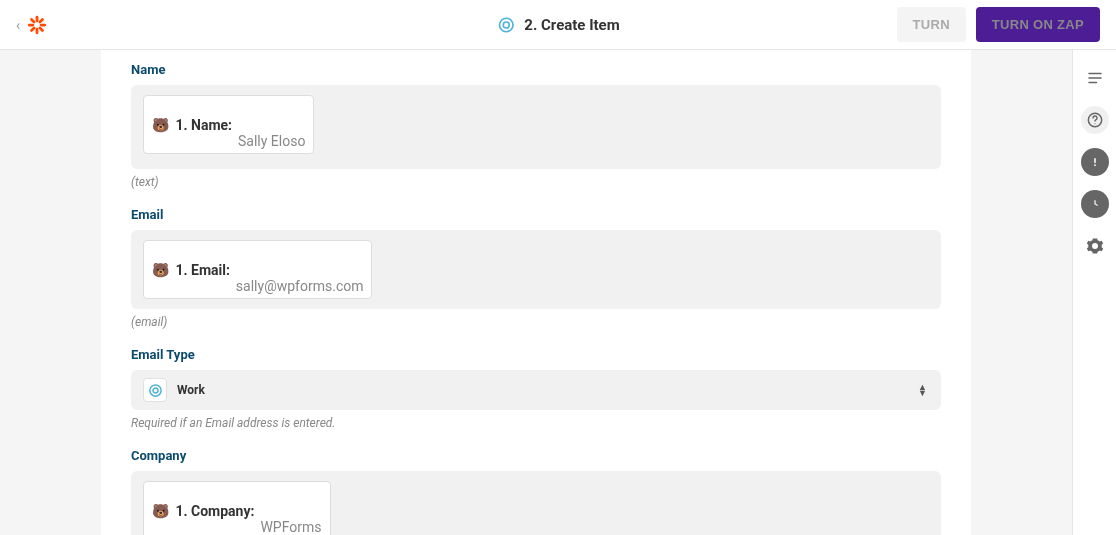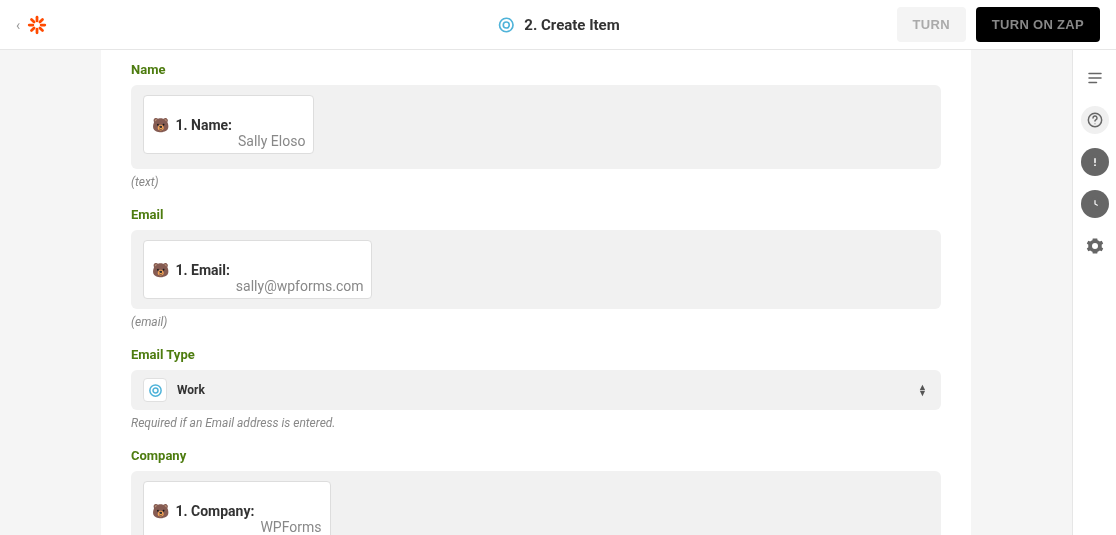--- a/index.html
+++ b/index.html
@@ -63,21 +63,21 @@
       font-weight: 700;
       font-size: 13px;
       letter-spacing: 0.3px;
       cursor: pointer;
     }
     .btn-share {
       background: #f4f4f4;
       color: #aaa;
     }
     .btn-turnon {
-      background: #000000;
+      background: #4c1d95;
       color: #888;
     }
     .main-area {
       display: flex;
       height: calc(535px - 50px);
     }
     .content-wrap {
       flex: 1;
       display: flex;
       justify-content: center;
@@ -85,21 +85,21 @@
     }
     .card {
       background: #fff;
       width: 870px;
       padding: 12px 30px 20px 30px;
     }
     .field-group { margin-bottom: 18px; }
     .field-label {
       font-weight: 700;
       font-size: 13px;
-      color: #4d7c0f;
+      color: #0c4a6e;
       margin-bottom: 8px;
     }
     .field-input {
       background: #f1f1f1;
       border-radius: 6px;
       padding: 10px 12px;
       min-height: 44px;
     }
     .field-input.tall {
       min-height: 84px;

